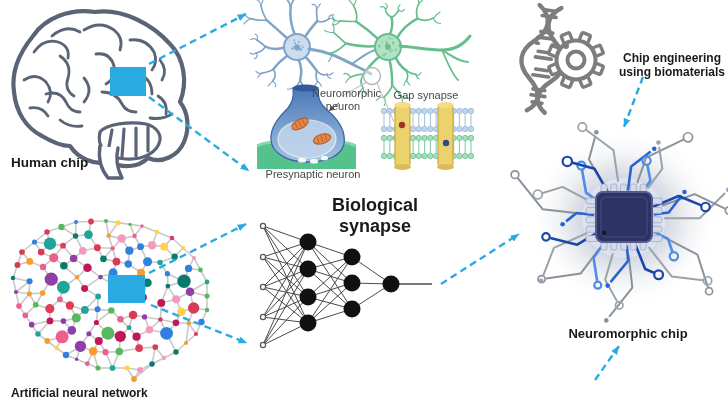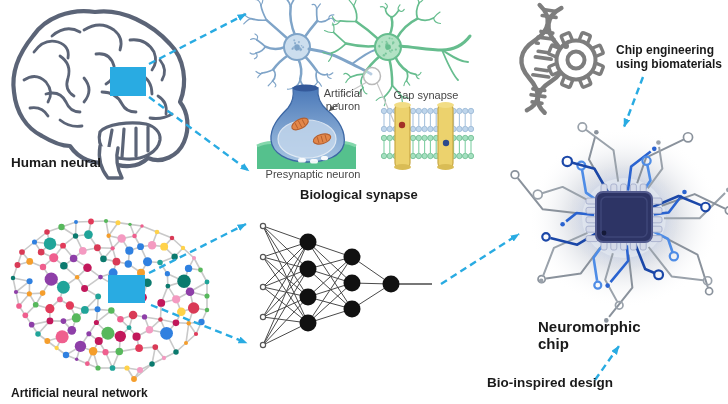--- a/index.html
+++ b/index.html
@@ -1,21 +1,21 @@
 <!DOCTYPE html>
 <html><head>
 <meta charset="utf-8">
 <style>
   html,body{margin:0;padding:0;background:#ffffff;}
   #canvas{position:relative;width:728px;height:404px;background:#ffffff;overflow:hidden;
           font-family:"Liberation Sans","DejaVu Sans",sans-serif;}
   #scene{position:absolute;left:0;top:0;}
   .lbl{position:absolute;font-weight:bold;color:#1a1a1a;}
   .lbl-main{font-size:13px;letter-spacing:0;}
-  .lbl-center{}
+  .lbl-center{text-align:center;margin-top:8px;}
   .lbl-sub{position:absolute;font-weight:normal;color:#474747;font-size:11px;line-height:1.18;text-align:center;}
 </style>
 </head>
 <body>
 
 <div id="canvas">
 <svg id="scene" width="728" height="404" viewBox="0 0 728 404">
   <defs>
     <marker id="ah" markerWidth="10" markerHeight="8" refX="8.5" refY="3.5" orient="auto" markerUnits="userSpaceOnUse">
       <path d="M0,0 L9,3.5 L0,7 Z" fill="#29abe2"></path>
@@ -894,31 +894,30 @@
         <line x1="149" y1="64" x2="246" y2="14" stroke="#29abe2" stroke-width="2.4" stroke-dasharray="7 4.5" marker-end="url(#ah)"></line>
         <line x1="149" y1="97" x2="249" y2="171" stroke="#29abe2" stroke-width="2.4" stroke-dasharray="7 4.5" marker-end="url(#ah)"></line>
         <line x1="149" y1="273" x2="246" y2="224" stroke="#29abe2" stroke-width="2.4" stroke-dasharray="7 4.5" marker-end="url(#ah)"></line>
         <line x1="151" y1="305" x2="247" y2="343" stroke="#29abe2" stroke-width="2.4" stroke-dasharray="7 4.5" marker-end="url(#ah)"></line>
         <line x1="441" y1="284" x2="519" y2="234" stroke="#29abe2" stroke-width="2.4" stroke-dasharray="7 4.5" marker-end="url(#ah)"></line>
         <line x1="643" y1="77" x2="624" y2="127" stroke="#29abe2" stroke-width="2.4" stroke-dasharray="7 4.5" marker-end="url(#ah)"></line>
         <line x1="595" y1="380" x2="619" y2="346" stroke="#29abe2" stroke-width="2.4" stroke-dasharray="7 4.5" marker-end="url(#ah)"></line>
       </g>
 </svg>
 
-  <div class="lbl lbl-main" style="left:11px;top:155px;font-size:13.5px;">Human neural</div>
-
-  <div class="lbl lbl-main lbl-center" style="left:300px;top:187px;width:150px;font-size:13px;">Biological synapse</div>
-
-  <div class="lbl-sub" style="left:312px;top:87px;width:62px;">Artificial neuron</div>
+  <div class="lbl lbl-main" style="left:11px;top:155px;font-size:13.5px;">Human chip</div>
+
+  <div class="lbl lbl-main lbl-center" style="left:300px;top:187px;width:150px;font-size:18px;">Biological synapse</div>
+
+  <div class="lbl-sub" style="left:312px;top:87px;width:62px;">Neuromorphic neuron</div>
 
   <div class="lbl-sub" style="left:254px;top:168px;width:118px;">Presynaptic neuron</div>
 
   <div class="lbl-sub" style="left:390px;top:89px;width:72px;">Gap synapse</div>
 
   <div class="lbl lbl-center" style="left:616px;top:43px;width:112px;font-size:12px;line-height:1.2;">Chip engineering using biomaterials</div>
 
-  <div class="lbl lbl-center" style="left:538px;top:318px;width:124px;font-size:15px;">Neuromorphic chip</div>
+  <div class="lbl lbl-center" style="left:566px;top:318px;width:124px;font-size:13px;">Neuromorphic chip</div>
 
   <div class="lbl lbl-main" style="left:11px;top:386px;font-size:12px;text-align:right;">Artificial neural network</div>
 
 
-  <div class="lbl" style="left:487px;top:375px;font-size:13.5px;">Bio-inspired design</div>
 </div>
 
 </body></html>

